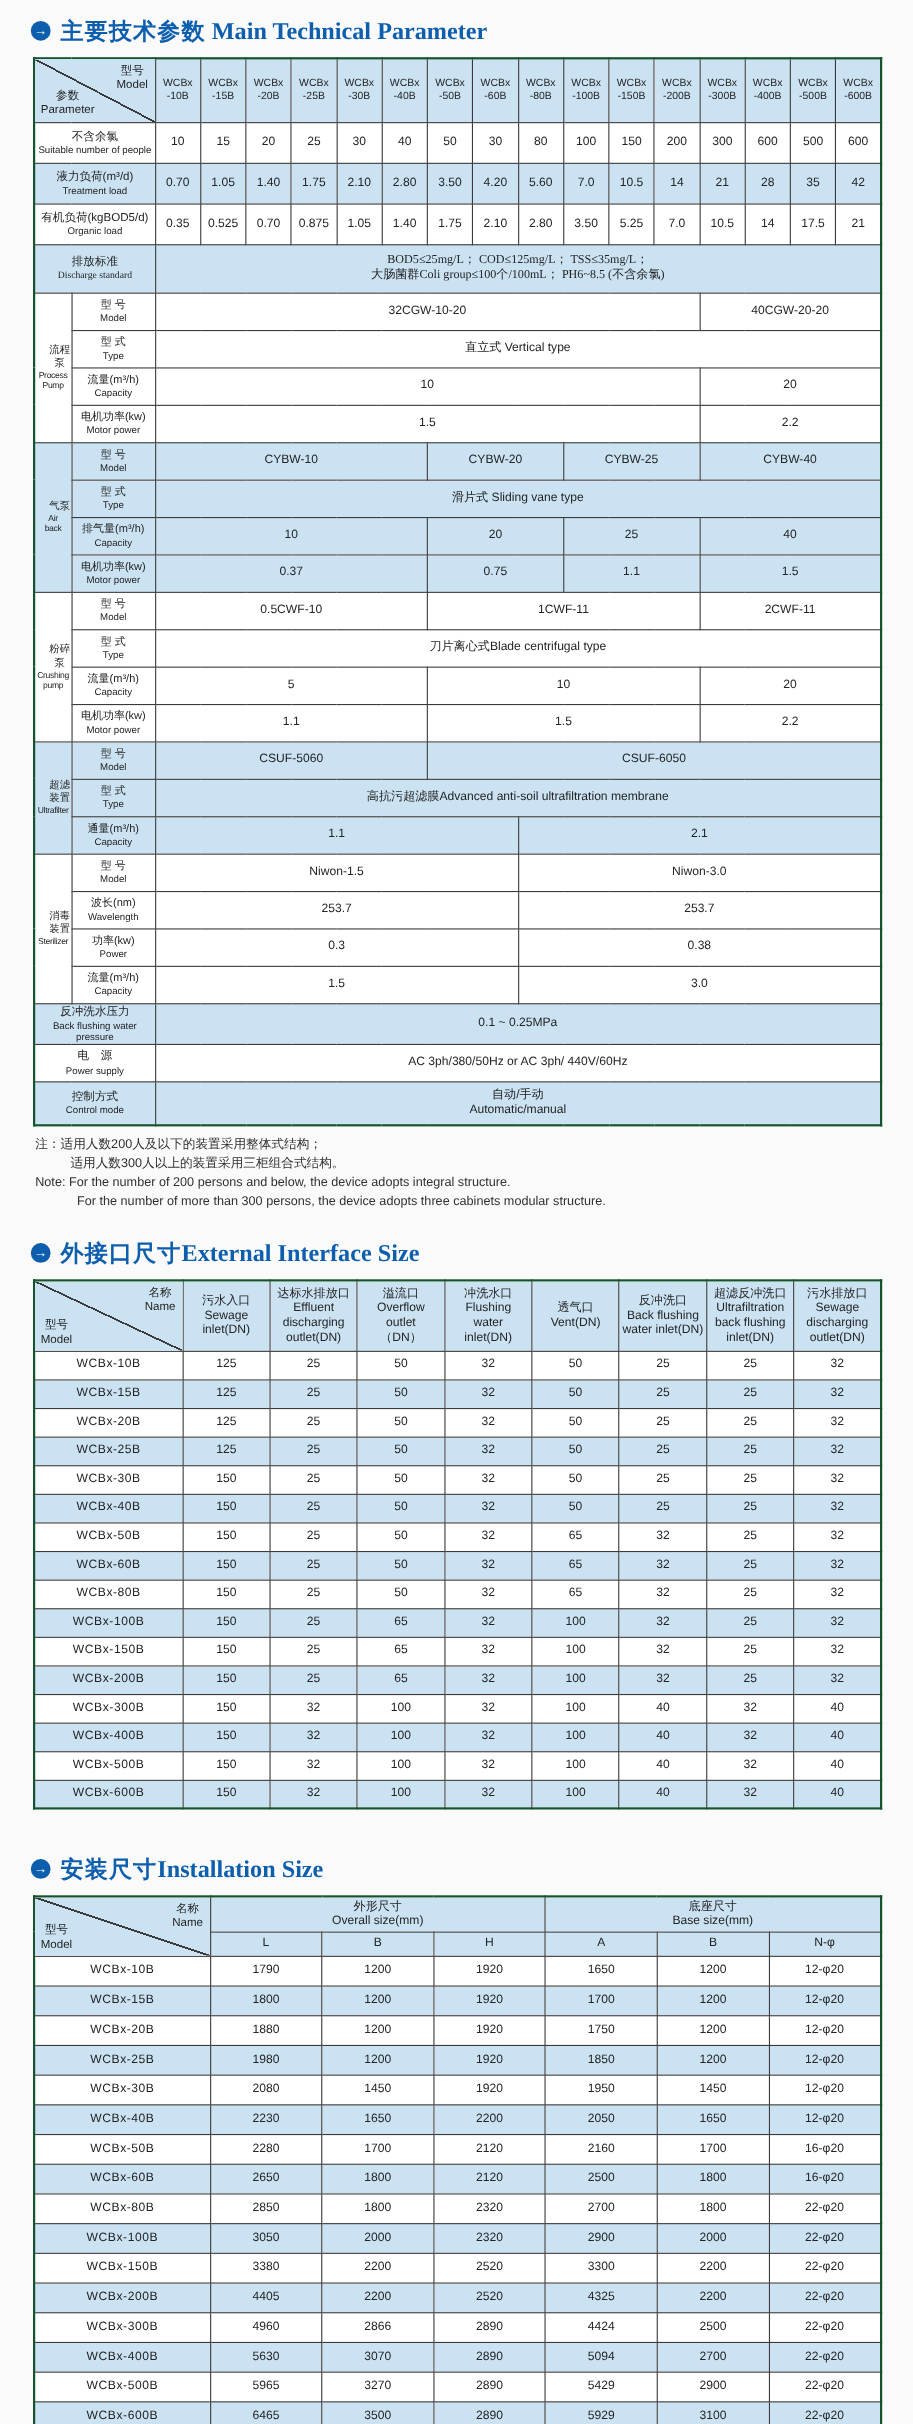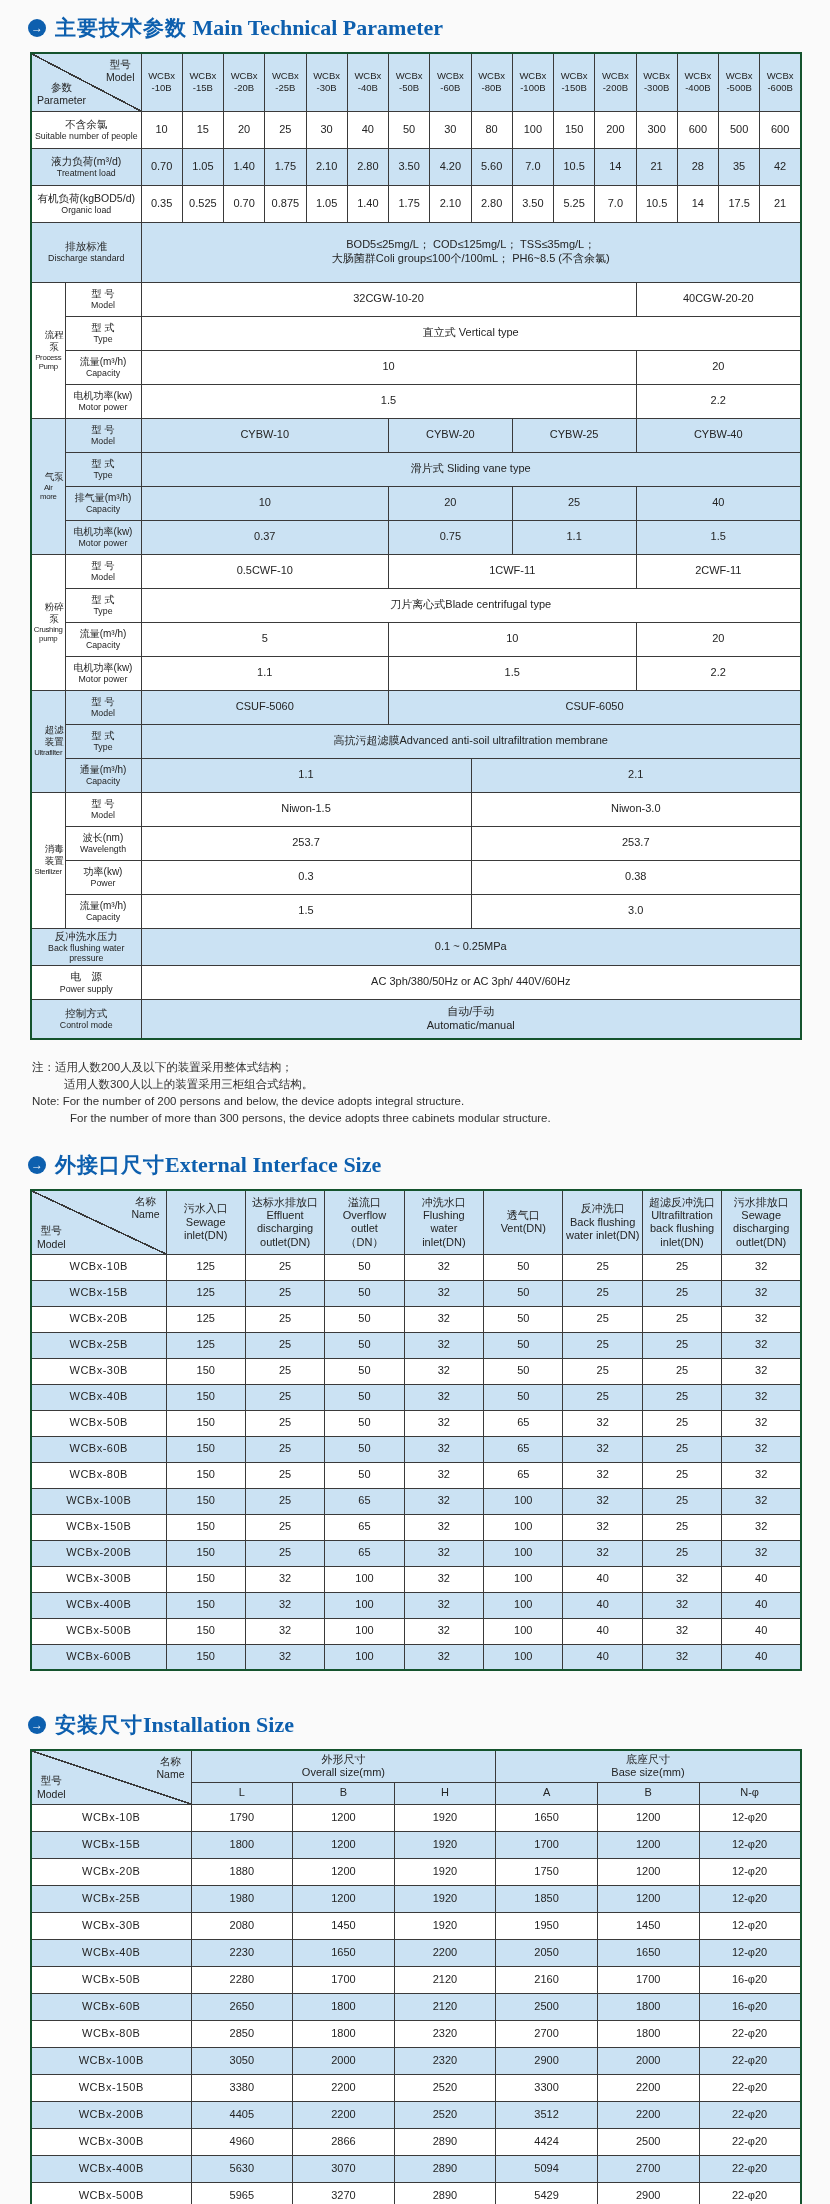--- a/index.html
+++ b/index.html
@@ -50,21 +50,21 @@
 
   
   col.cg { width: 34px; }  col.cs { width: 76px; }  col.cm { width: 41.25px; }
   col.ci0 { width: 135px; } col.ci { width: 79.4px; }
   col.cj0 { width: 160px; } col.cj { width: 101.6px; }
 
   
   #t-main tr { height: 34px; }
   #t-main tr:nth-child(1) { height: 58px; }
   #t-main tr:nth-child(2), #t-main tr:nth-child(3), #t-main tr:nth-child(4) { height: 37px; }
-  #t-main tr:nth-child(5) { height: 60px; }
+  #t-main tr:nth-child(5) { height: 44px; font-family: Liberation Serif, serif; }
   #t-main tr:nth-child(27) { height: 40px; }
   #t-interface tr { height: 26px; }
   #t-interface tr:nth-child(1) { height: 64px; }
   #t-install tr { height: 27px; }
   #t-install tr:nth-child(1) { height: 32px; }
   #t-install tr:nth-child(2) { height: 22px; }
 
   
   td.corner { position: relative; padding: 0; }
   td.corner::before {
@@ -85,21 +85,21 @@
   td.lbl .en { font-size: 8.8px; line-height: 1.2; }
   td.sub { padding: 0; }
   td.sub .zh { font-size: 10px; }
   td.sub .en { font-size: 8.8px; line-height: 1.15; }
   td.model { font-size: 11px; letter-spacing: 0.5px; }
   td.val, #t-interface td, #t-install td { font-size: 11px; }
   #t-main td { font-size: 11px; }
   #t-main td.mh { font-size: 9.5px; }
 
   
-  .notes { margin: 19px 0 0 2px; font-size: 11.5px; line-height: 17px; color: #303030; }
+  .notes { margin: 9px 0 0 2px; font-size: 11.5px; line-height: 17px; color: #303030; }
   .notes .ind-zh { padding-left: 32px; }
   .notes .ind-en { padding-left: 38px; }
 </style>
 </head>
 <body>
 
 <div class="page">
 
   <div class="sec-title">
     <span class="bullet">→</span>
@@ -244,21 +244,21 @@
           <td colspan="12">10</td>
           <td colspan="4">20</td>
         </tr>
         <tr class="w">
           <td class="sub"><div class="zh">电机功率(kw)</div><div class="en">Motor power</div></td>
           <td colspan="12">1.5</td>
           <td colspan="4">2.2</td>
         </tr>
         <tr class="b">
           <td rowspan="4" class="grp"><div class="zh">气泵</div><div class="en">Air
-more</div></td>
+back</div></td>
           <td class="sub"><div class="zh">型 号</div><div class="en">Model</div></td>
           <td colspan="6">CYBW-10</td>
           <td colspan="3">CYBW-20</td>
           <td colspan="3">CYBW-25</td>
           <td colspan="4">CYBW-40</td>
         </tr>
         <tr class="b">
           <td class="sub"><div class="zh">型 式</div><div class="en">Type</div></td>
           <td colspan="16">滑片式 Sliding vane type</td>
         </tr>
@@ -723,21 +723,21 @@
           <td>2520</td>
           <td>3300</td>
           <td>2200</td>
           <td>22-φ20</td>
         </tr>
         <tr class="b">
           <td class="model">WCBx-200B</td>
           <td>4405</td>
           <td>2200</td>
           <td>2520</td>
-          <td>3512</td>
+          <td>4325</td>
           <td>2200</td>
           <td>22-φ20</td>
         </tr>
         <tr class="w">
           <td class="model">WCBx-300B</td>
           <td>4960</td>
           <td>2866</td>
           <td>2890</td>
           <td>4424</td>
           <td>2500</td>

